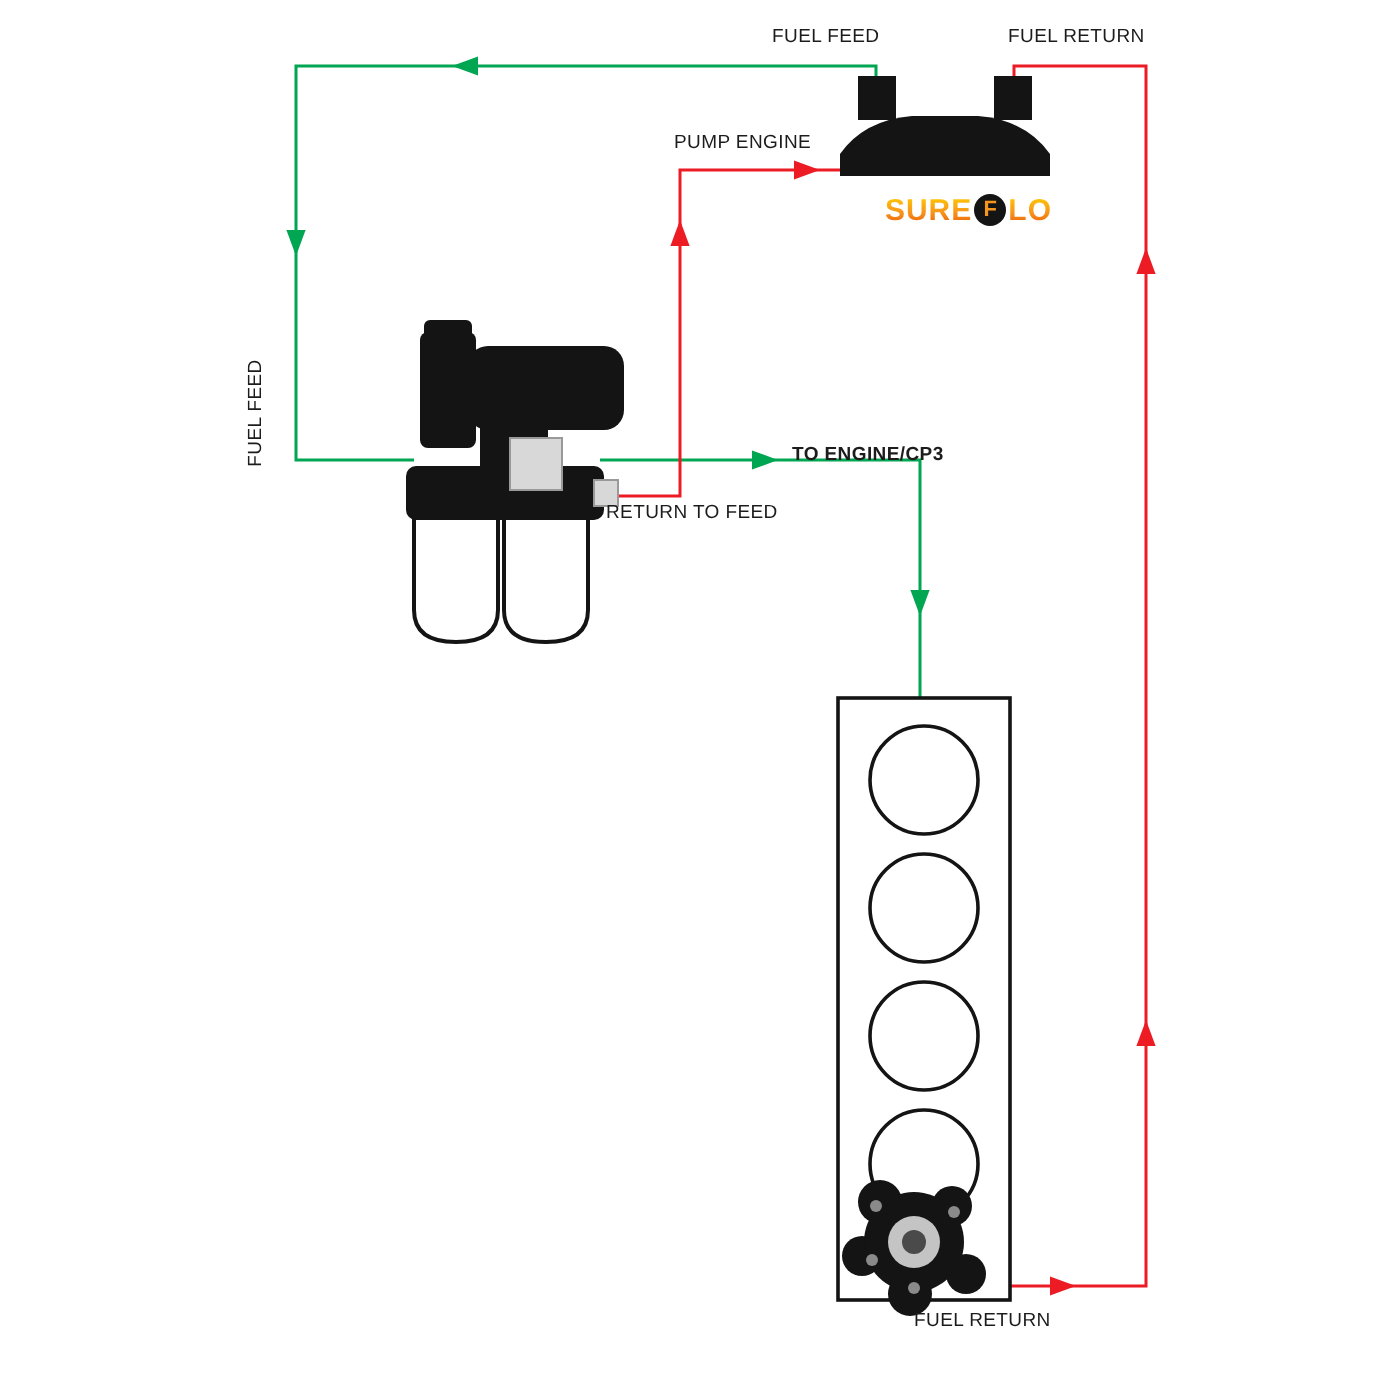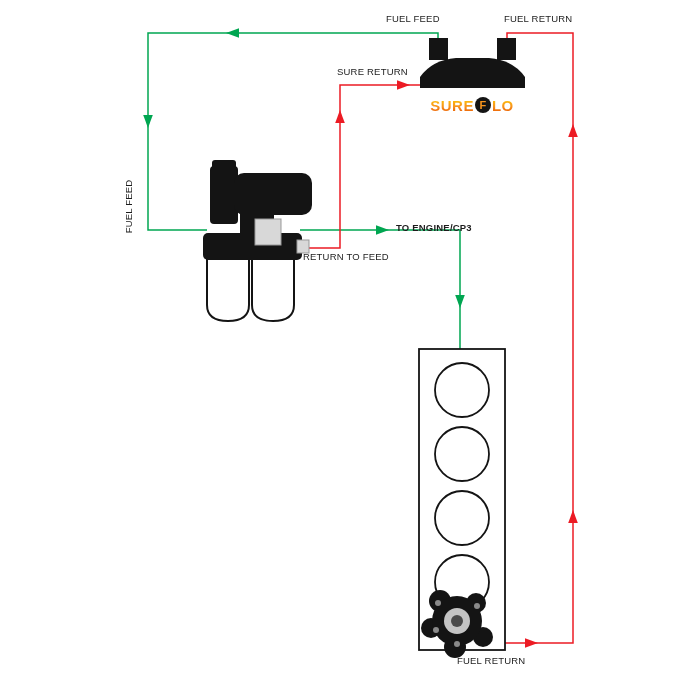--- a/index.html
+++ b/index.html
@@ -22,21 +22,21 @@
   .feed{fill:none;stroke:var(--c-feed);stroke-width:1.5;}
   .ret{fill:none;stroke:var(--c-return);stroke-width:1.5;}
   .fa{fill:var(--c-feed);}
   .ra{fill:var(--c-return);}
   .blk{fill:var(--c-ink);}
   .outline{fill:#fff;stroke:var(--c-ink);stroke-width:1.8;}
   .filter-can{fill:#fff;stroke:var(--c-ink);stroke-width:2;}
   .gray-fit{fill:#d8d8d8;stroke:#999;stroke-width:1;}
   .logo{
     position:absolute;left:418px;top:96px;width:108px;height:18px;
-    display:flex;align-items:center;justify-content:center;
+    display:flex;align-items:center;justify-content:flex-end;
     font-weight:bold;font-size:15px;letter-spacing:.5px;
   }
   .logo-text{color:var(--c-logo_gold_mid);}
   @supports (-webkit-background-clip:text){
     .logo-text{
       background:linear-gradient(180deg,var(--c-logo_gold_top),var(--c-logo_gold_mid) 55%,var(--c-logo_gold_bottom));
       -webkit-background-clip:text;background-clip:text;
       -webkit-text-fill-color:transparent;
     }
   }
@@ -107,21 +107,21 @@
       <circle cx="457" cy="621" r="6" fill="#4a4a4a"></circle>
       <circle cx="438" cy="603" r="3" fill="#8a8a8a"></circle>
       <circle cx="477" cy="606" r="3" fill="#8a8a8a"></circle>
       <circle cx="436" cy="630" r="3" fill="#8a8a8a"></circle>
       <circle cx="457" cy="644" r="3" fill="#8a8a8a"></circle>
     </g>
   </svg>
 
   <div class="lbl l-feed-top">FUEL FEED</div>
   <div class="lbl l-return-top">FUEL RETURN</div>
-  <div class="lbl l-pump-return">SURE RETURN</div>
+  <div class="lbl l-pump-return">PUMP ENGINE</div>
   <div class="lbl l-feed-left">FUEL FEED</div>
   <div class="lbl l-to-engine">TO ENGINE/CP3</div>
   <div class="lbl l-return-tank">RETURN TO FEED</div>
   <div class="lbl l-return-bottom">FUEL RETURN</div>
 
   <div class="logo">
     <span class="logo-text">SURE</span>
     <span class="logo-circle">F</span>
     <span class="logo-text">LO</span>
   </div>

